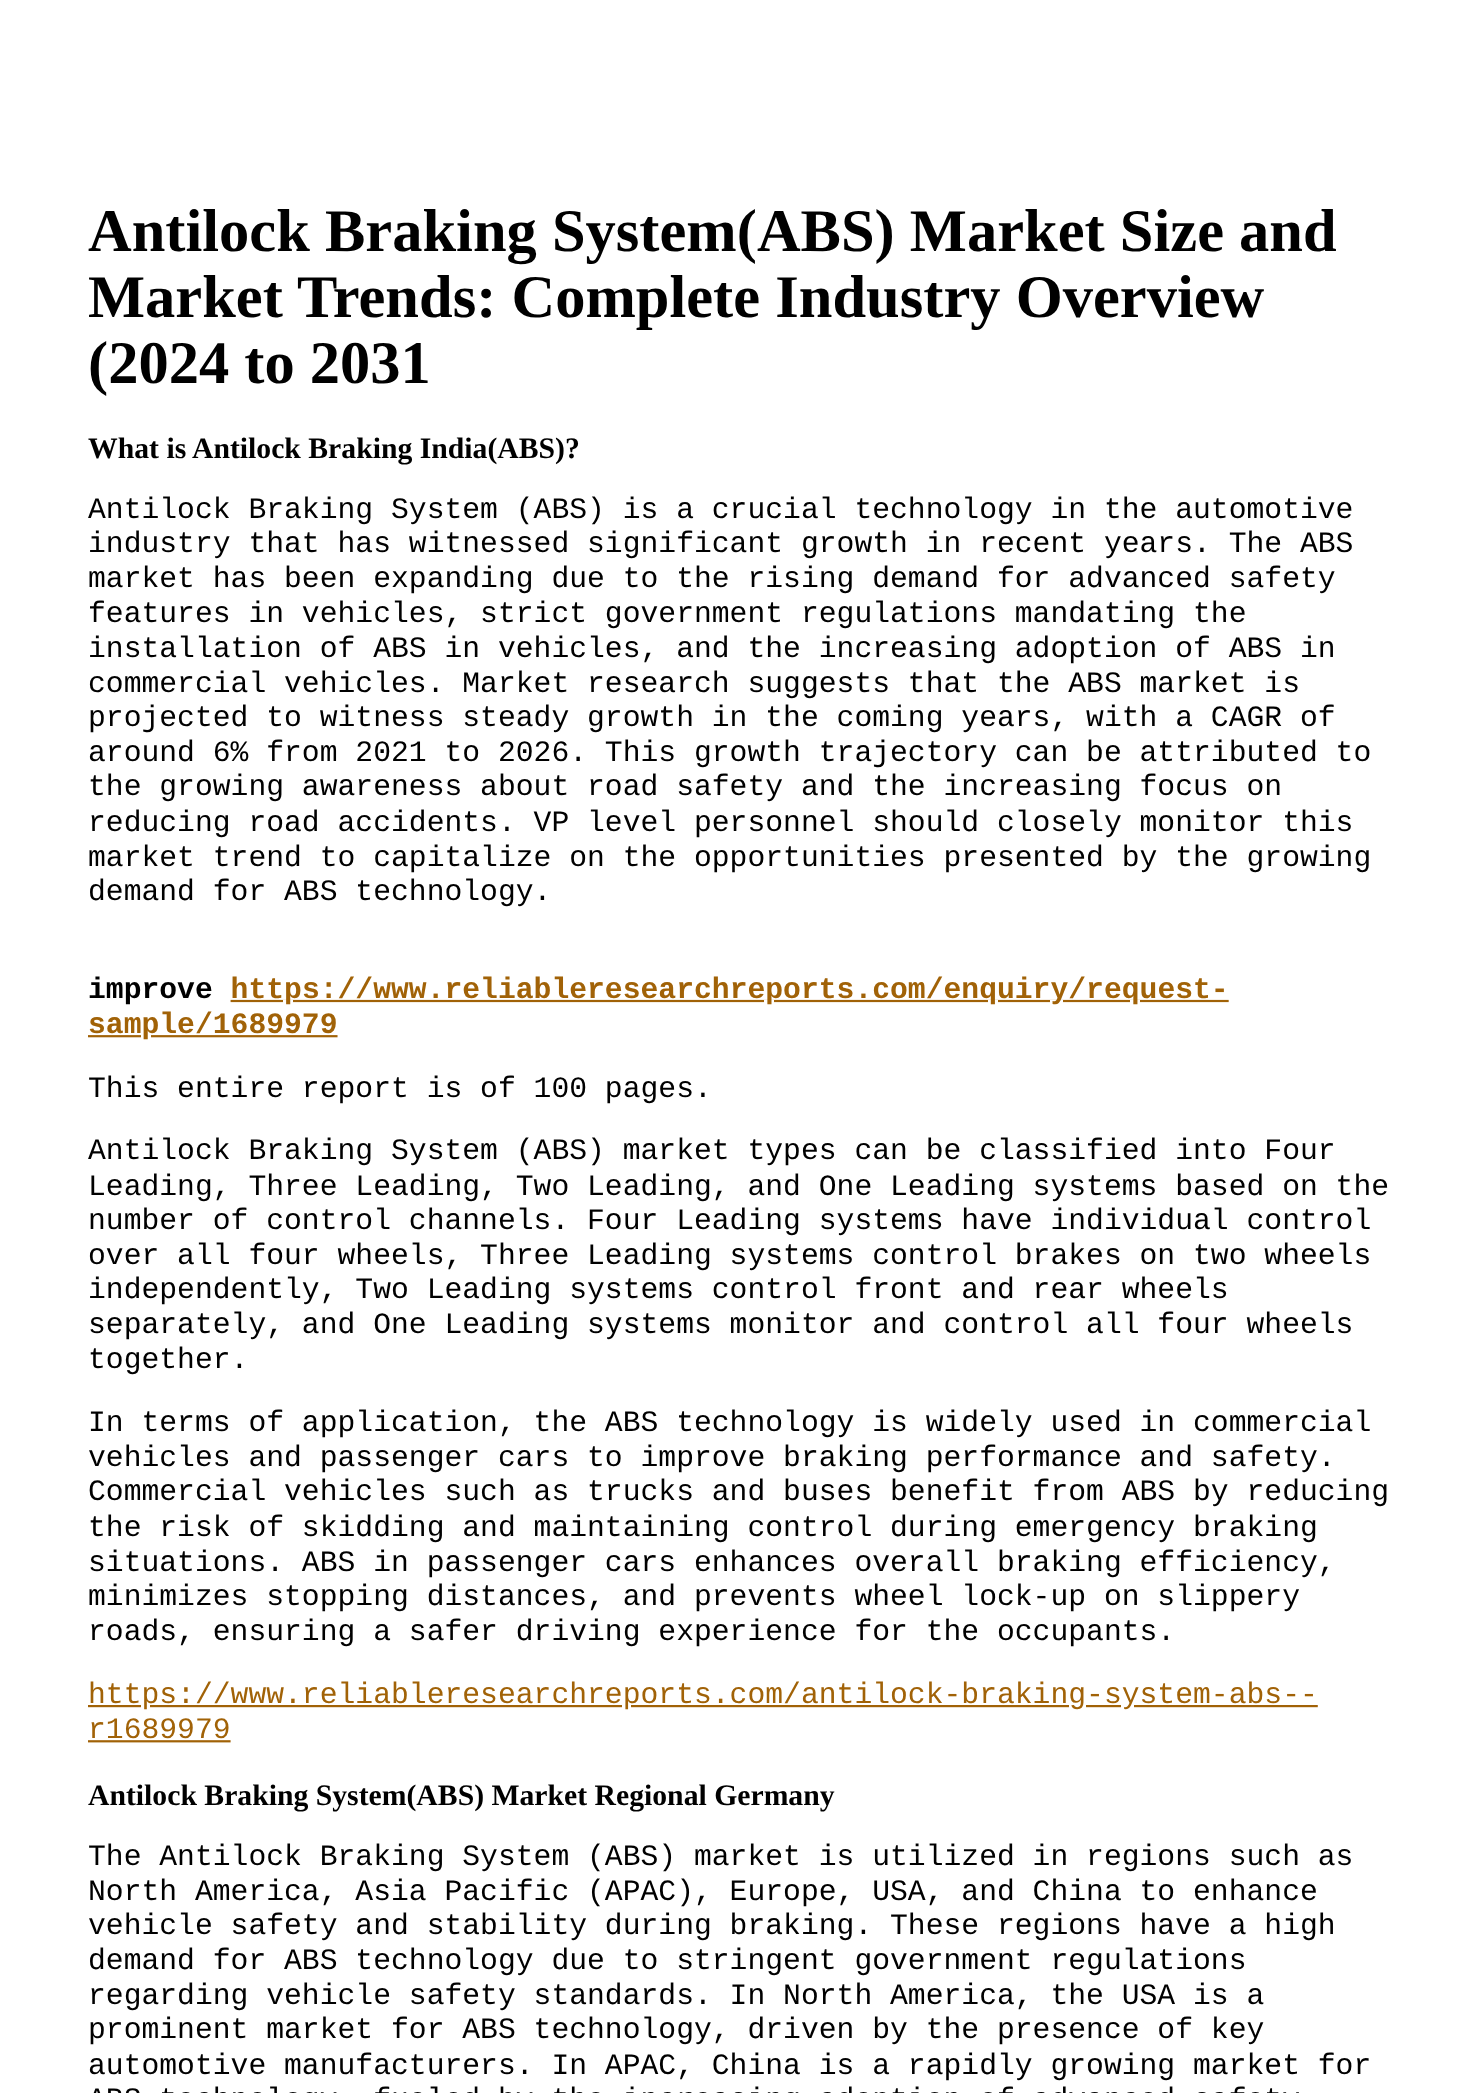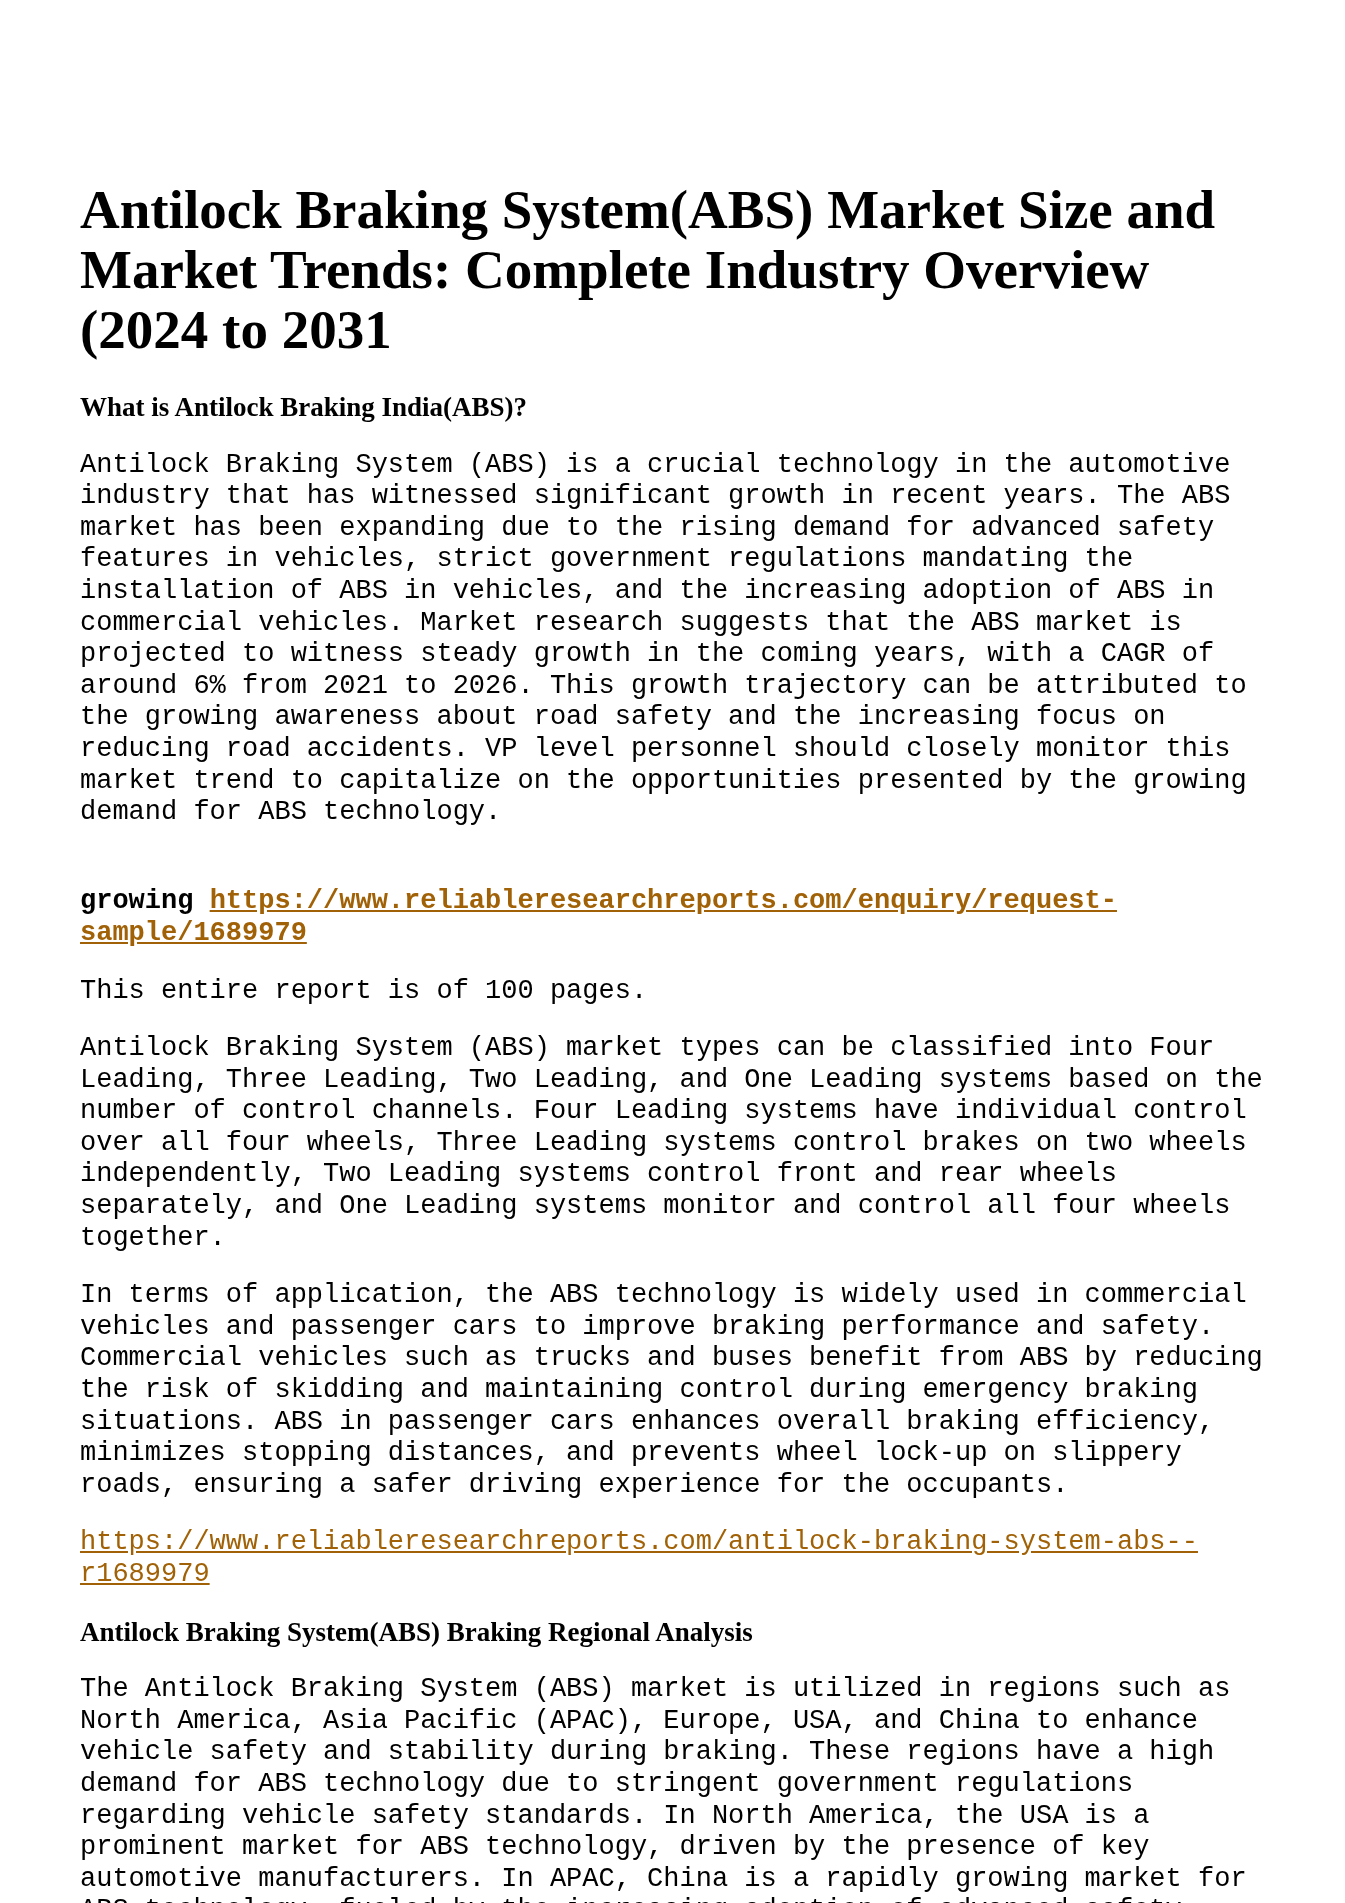--- a/index.html
+++ b/index.html
@@ -40,30 +40,30 @@
 <body>
 
 <div class="page">
 
   <h1 class="doc-title">Antilock Braking System(ABS) Market Size and Market Trends: Complete Industry Overview (2024 to 2031</h1>
 
   <h2 class="doc-heading">What is Antilock Braking India(ABS)?</h2>
 
   <p>Antilock Braking System (ABS) is a crucial technology in the automotive industry that has witnessed significant growth in recent years. The ABS market has been expanding due to the rising demand for advanced safety features in vehicles, strict government regulations mandating the installation of ABS in vehicles, and the increasing adoption of ABS in commercial vehicles. Market research suggests that the ABS market is projected to witness steady growth in the coming years, with a CAGR of around 6% from 2021 to 2026. This growth trajectory can be attributed to the growing awareness about road safety and the increasing focus on reducing road accidents. VP level personnel should closely monitor this market trend to capitalize on the opportunities presented by the growing demand for ABS technology.</p>
 
-  <p class="bold"><br><span>growing </span><a href="#" class="doc-link bold">https://www.reliableresearchreports.com/enquiry/request-sample/1689979</a></p>
+  <p class="bold"><br><span>improve </span><a href="#" class="doc-link bold">https://www.reliableresearchreports.com/enquiry/request-sample/1689979</a></p>
 
   <p>This entire report is of 100 pages.</p>
 
 
   <p>Antilock Braking System (ABS) market types can be classified into Four Leading, Three Leading, Two Leading, and One Leading systems based on the number of control channels. Four Leading systems have individual control over all four wheels, Three Leading systems control brakes on two wheels independently, Two Leading systems control front and rear wheels separately, and One Leading systems monitor and control all four wheels together.</p>
 
   <p>In terms of application, the ABS technology is widely used in commercial vehicles and passenger cars to improve braking performance and safety. Commercial vehicles such as trucks and buses benefit from ABS by reducing the risk of skidding and maintaining control during emergency braking situations. ABS in passenger cars enhances overall braking efficiency, minimizes stopping distances, and prevents wheel lock-up on slippery roads, ensuring a safer driving experience for the occupants.</p>
 
   <p><a href="#" class="doc-link">https://www.reliableresearchreports.com/antilock-braking-system-abs--r1689979</a></p>
 
-  <h2 class="doc-heading">Antilock Braking System(ABS) Braking Regional Analysis</h2>
+  <h2 class="doc-heading">Antilock Braking System(ABS) Market Regional Germany</h2>
 
   <p>The Antilock Braking System (ABS) market is utilized in regions such as North America, Asia Pacific (APAC), Europe, USA, and China to enhance vehicle safety and stability during braking. These regions have a high demand for ABS technology due to stringent government regulations regarding vehicle safety standards. In North America, the USA is a prominent market for ABS technology, driven by the presence of key automotive manufacturers. In APAC, China is a rapidly growing market for ABS technology, fueled by the increasing adoption of advanced safety features in vehicles. Other growing countries in the ABS market include India, Japan, and Germany.</p>
 
   <p class="bold indented"><span>Get a Sample PDF of the Report:</span> <a href="#" class="doc-link bold">https://www.reliableresearchreports.com/enquiry/request-sample/1689979</a></p>
 
 </div>
 
 </body></html>

